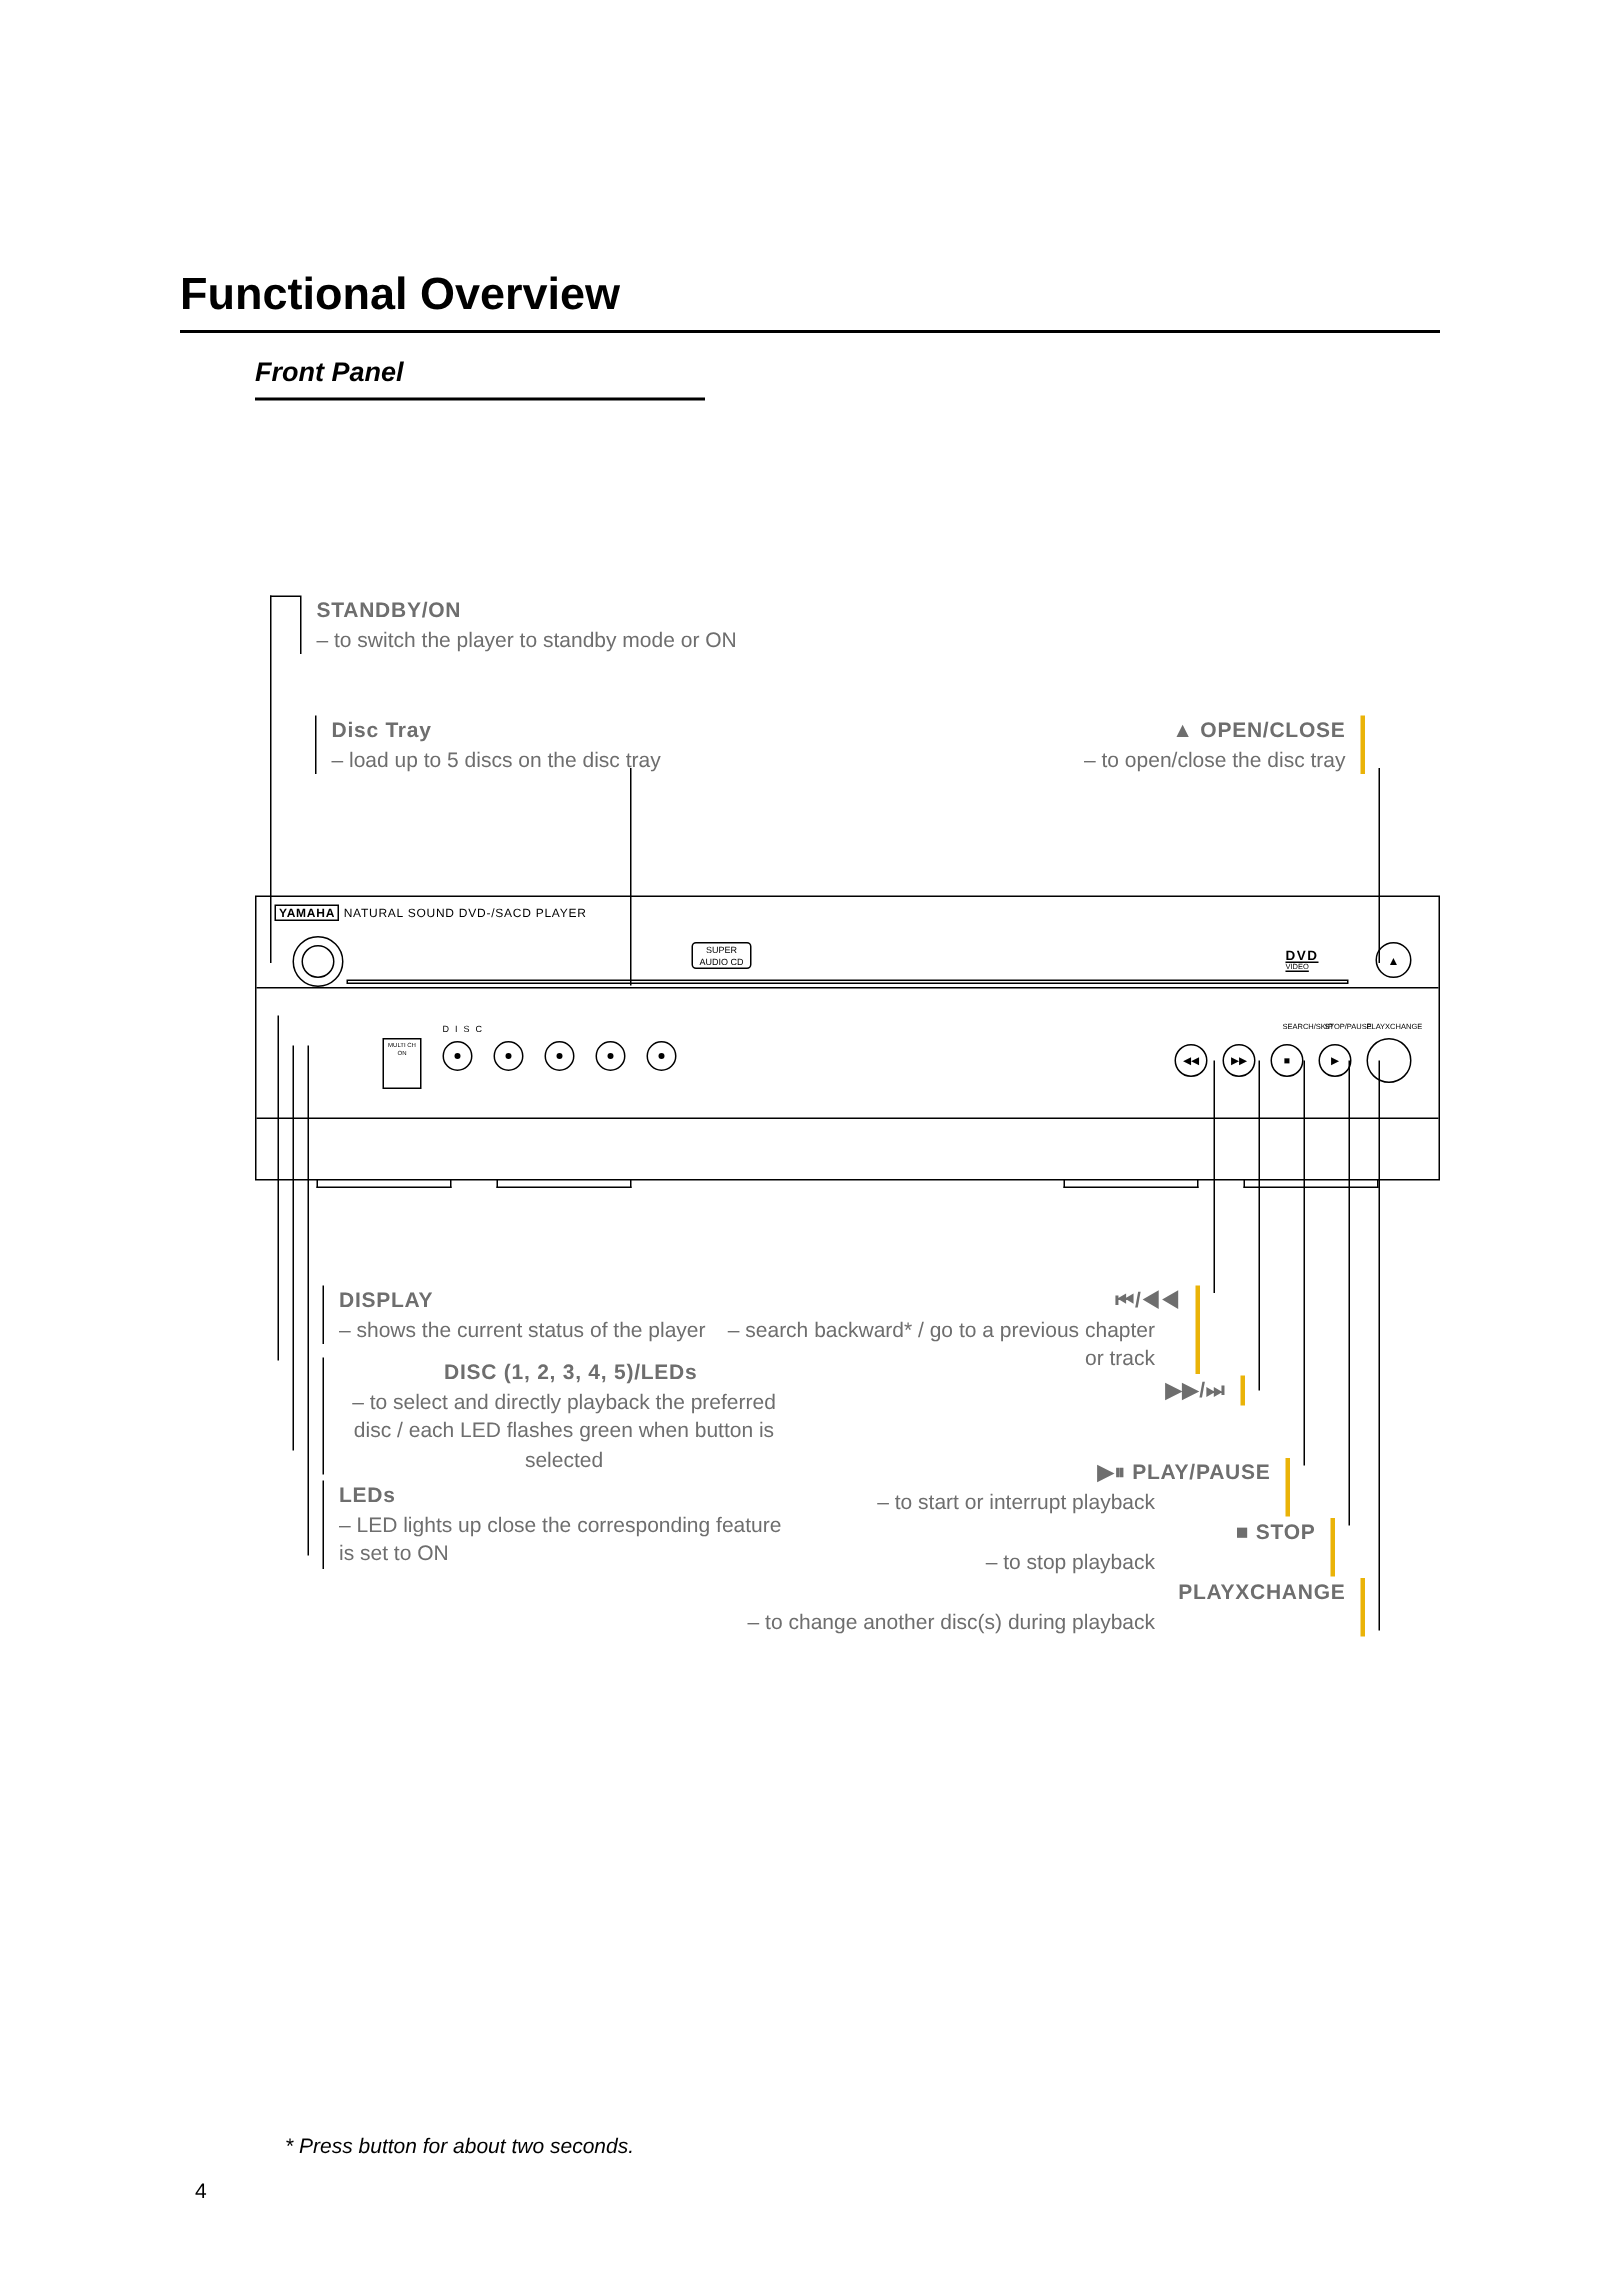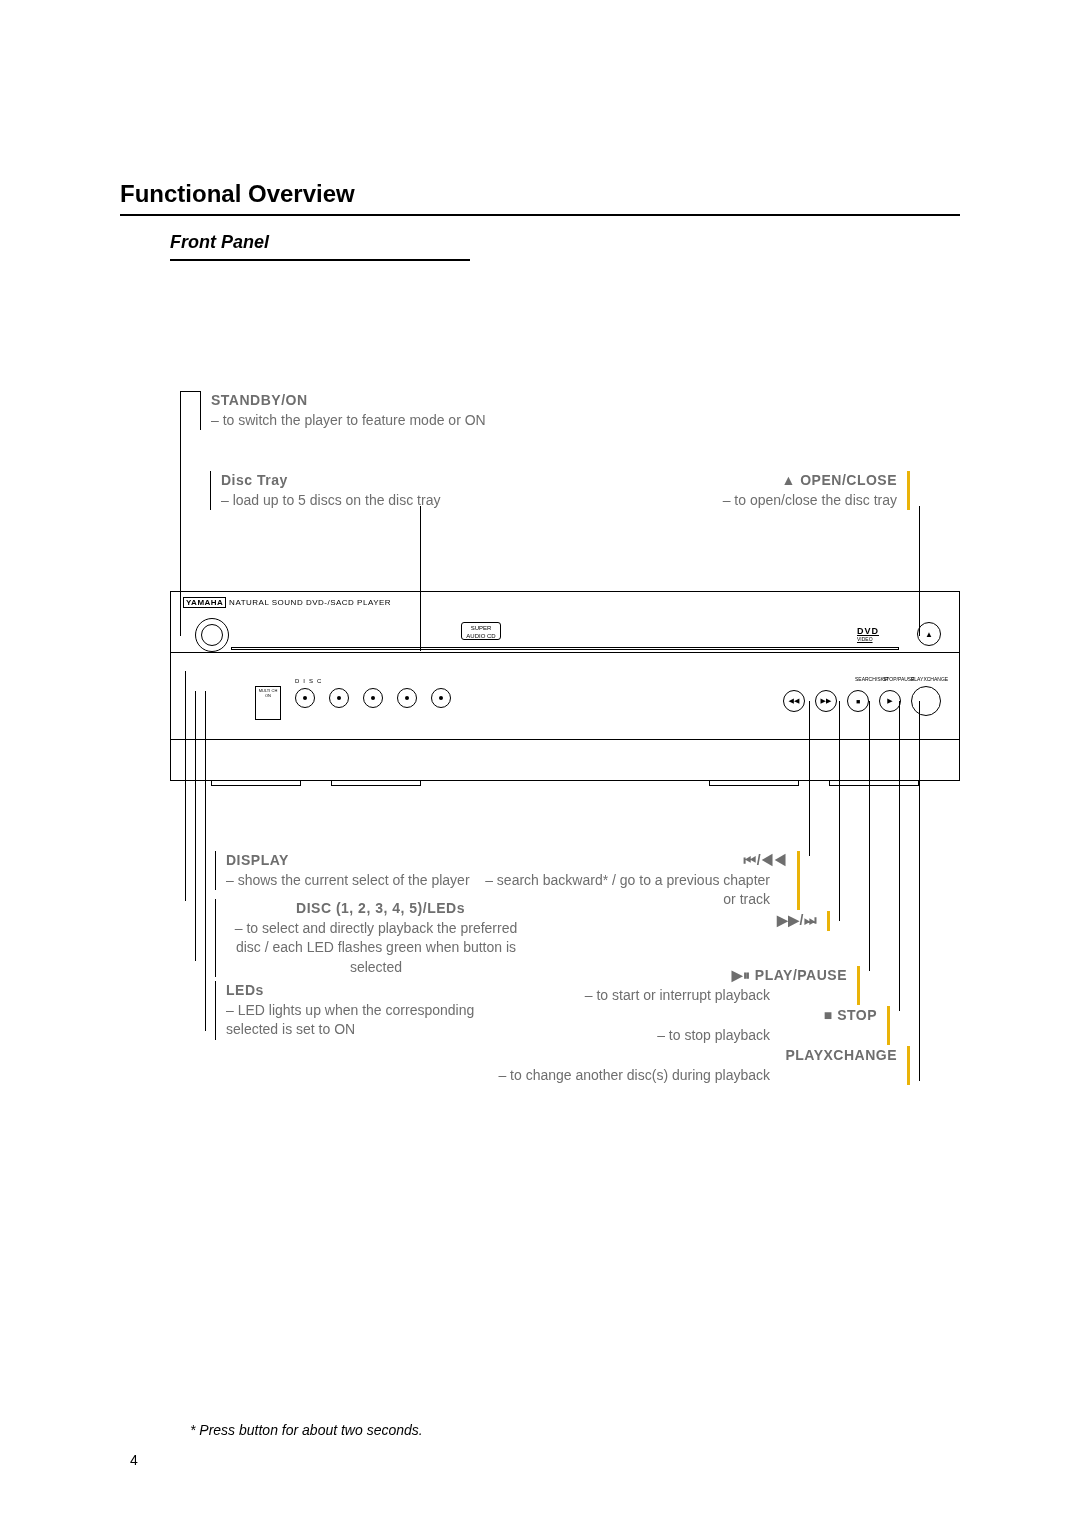--- a/index.html
+++ b/index.html
@@ -10,21 +10,21 @@
     height: 1528px;
     position: relative;
     color: #000;
   }
   .page {
     padding: 180px 120px 60px 120px;
     position: relative;
     height: 100%;
   }
   h1 {
-    font-size: 24px;
+    font-size: 30px;
     font-weight: 700;
     border-bottom: 2px solid #000;
     padding-bottom: 6px;
     margin-bottom: 16px;
   }
   .subhead-wrap {
     margin-left: 50px;
     margin-bottom: 8px;
     font-style: italic;
   }
@@ -196,21 +196,21 @@
 <div class="page">
   <h1>Functional Overview</h1>
   <div class="subhead-wrap">
     <span class="subhead">Front Panel</span>
   </div>
 
   <div class="diagram">
 
     <div class="callout left" style="left:80px; top:0; width:300px;">
       <div class="title">STANDBY/ON</div>
-      <div class="desc">– to switch the player to feature mode or ON</div>
+      <div class="desc">– to switch the player to standby mode or ON</div>
     </div>
     <div class="lead" style="left:60px; top:0; width:1px; height:245px;"></div>
     <div class="lead" style="left:60px; top:0; width:20px; height:1px;"></div>
 
     <div class="callout left" style="left:90px; top:80px; width:300px;">
       <div class="title">Disc Tray</div>
       <div class="desc">– load up to 5 discs on the disc tray</div>
     </div>
     <div class="lead" style="left:300px; top:115px; width:1px; height:145px;"></div>
 
@@ -268,31 +268,31 @@
         <div class="foot r2"></div>
       </div>
     </div>
 
     <div class="lead" style="left:65px; top:280px; width:1px; height:230px;"></div>
     <div class="lead" style="left:75px; top:300px; width:1px; height:270px;"></div>
     <div class="lead" style="left:85px; top:300px; width:1px; height:340px;"></div>
 
     <div class="callout left" style="left:95px; top:460px; width:320px;">
       <div class="title">DISPLAY</div>
-      <div class="desc">– shows the current select of the player</div>
+      <div class="desc">– shows the current status of the player</div>
     </div>
 
     <div class="callout left" style="left:95px; top:508px; width:320px;text-align:center;">
       <div class="title">DISC (1, 2, 3, 4, 5)/LEDs</div>
       <div class="desc">– to select and directly playback the preferred disc / each LED flashes green when button is selected</div>
     </div>
 
     <div class="callout left" style="left:95px; top:590px; width:320px;">
       <div class="title">LEDs</div>
-      <div class="desc">– LED lights up when the corresponding selected is set to ON</div>
+      <div class="desc">– LED lights up close the corresponding feature is set to ON</div>
     </div>
 
     <div class="lead" style="right:40px; top:310px; width:1px; height:380px;"></div>
     <div class="lead" style="right:60px; top:310px; width:1px; height:310px;"></div>
     <div class="lead" style="right:90px; top:310px; width:1px; height:270px;"></div>
     <div class="lead" style="right:120px; top:310px; width:1px; height:220px;"></div>
     <div class="lead" style="right:150px; top:310px; width:1px; height:155px;"></div>
 
     <div class="callout right" style="right:160px; top:460px; width:330px;">
       <div class="title">⏮/◀◀</div>

